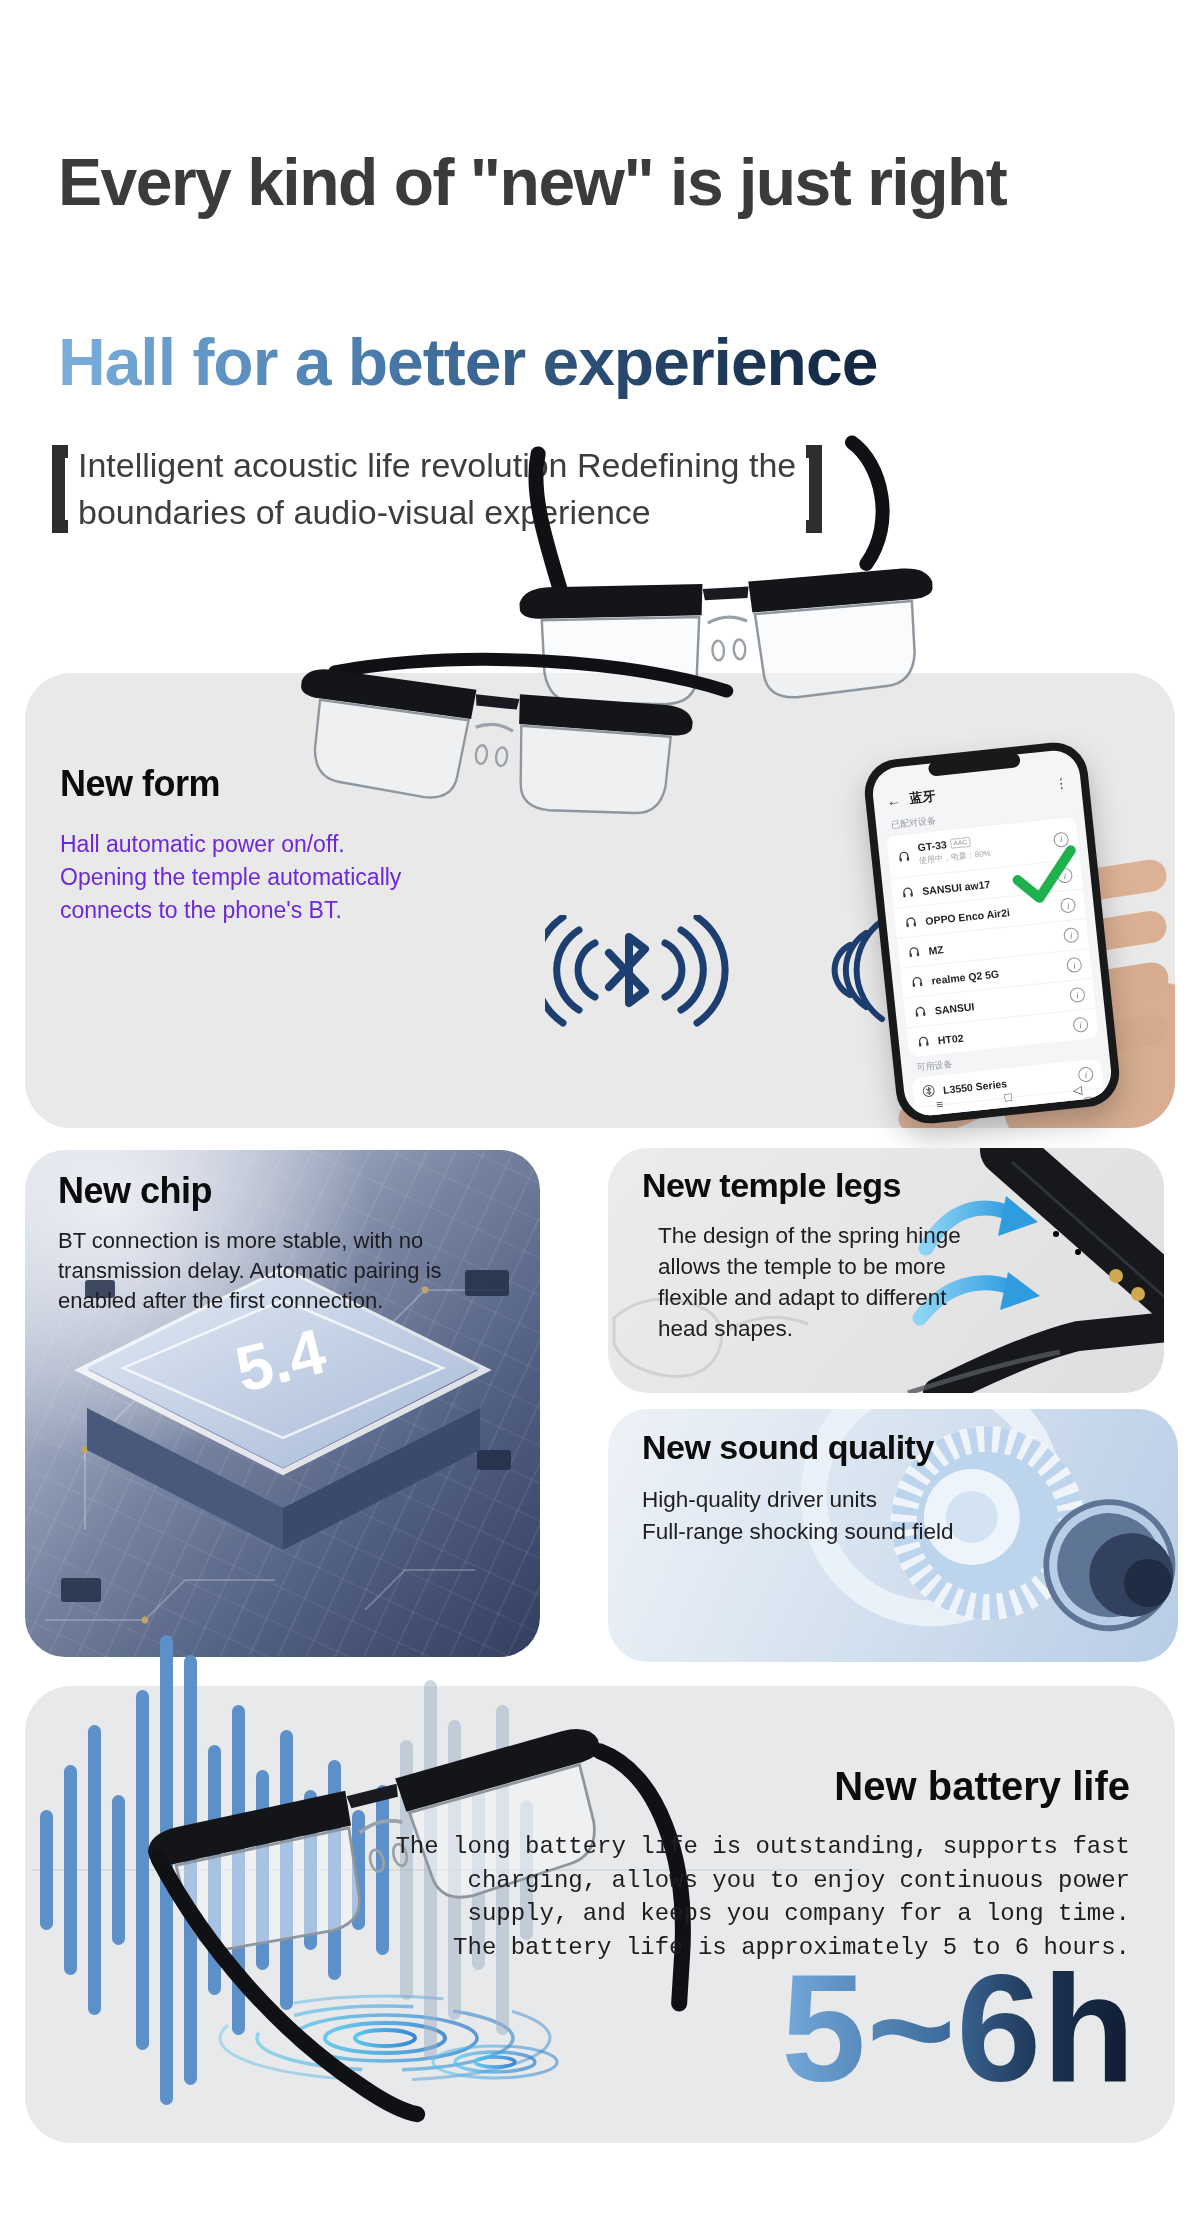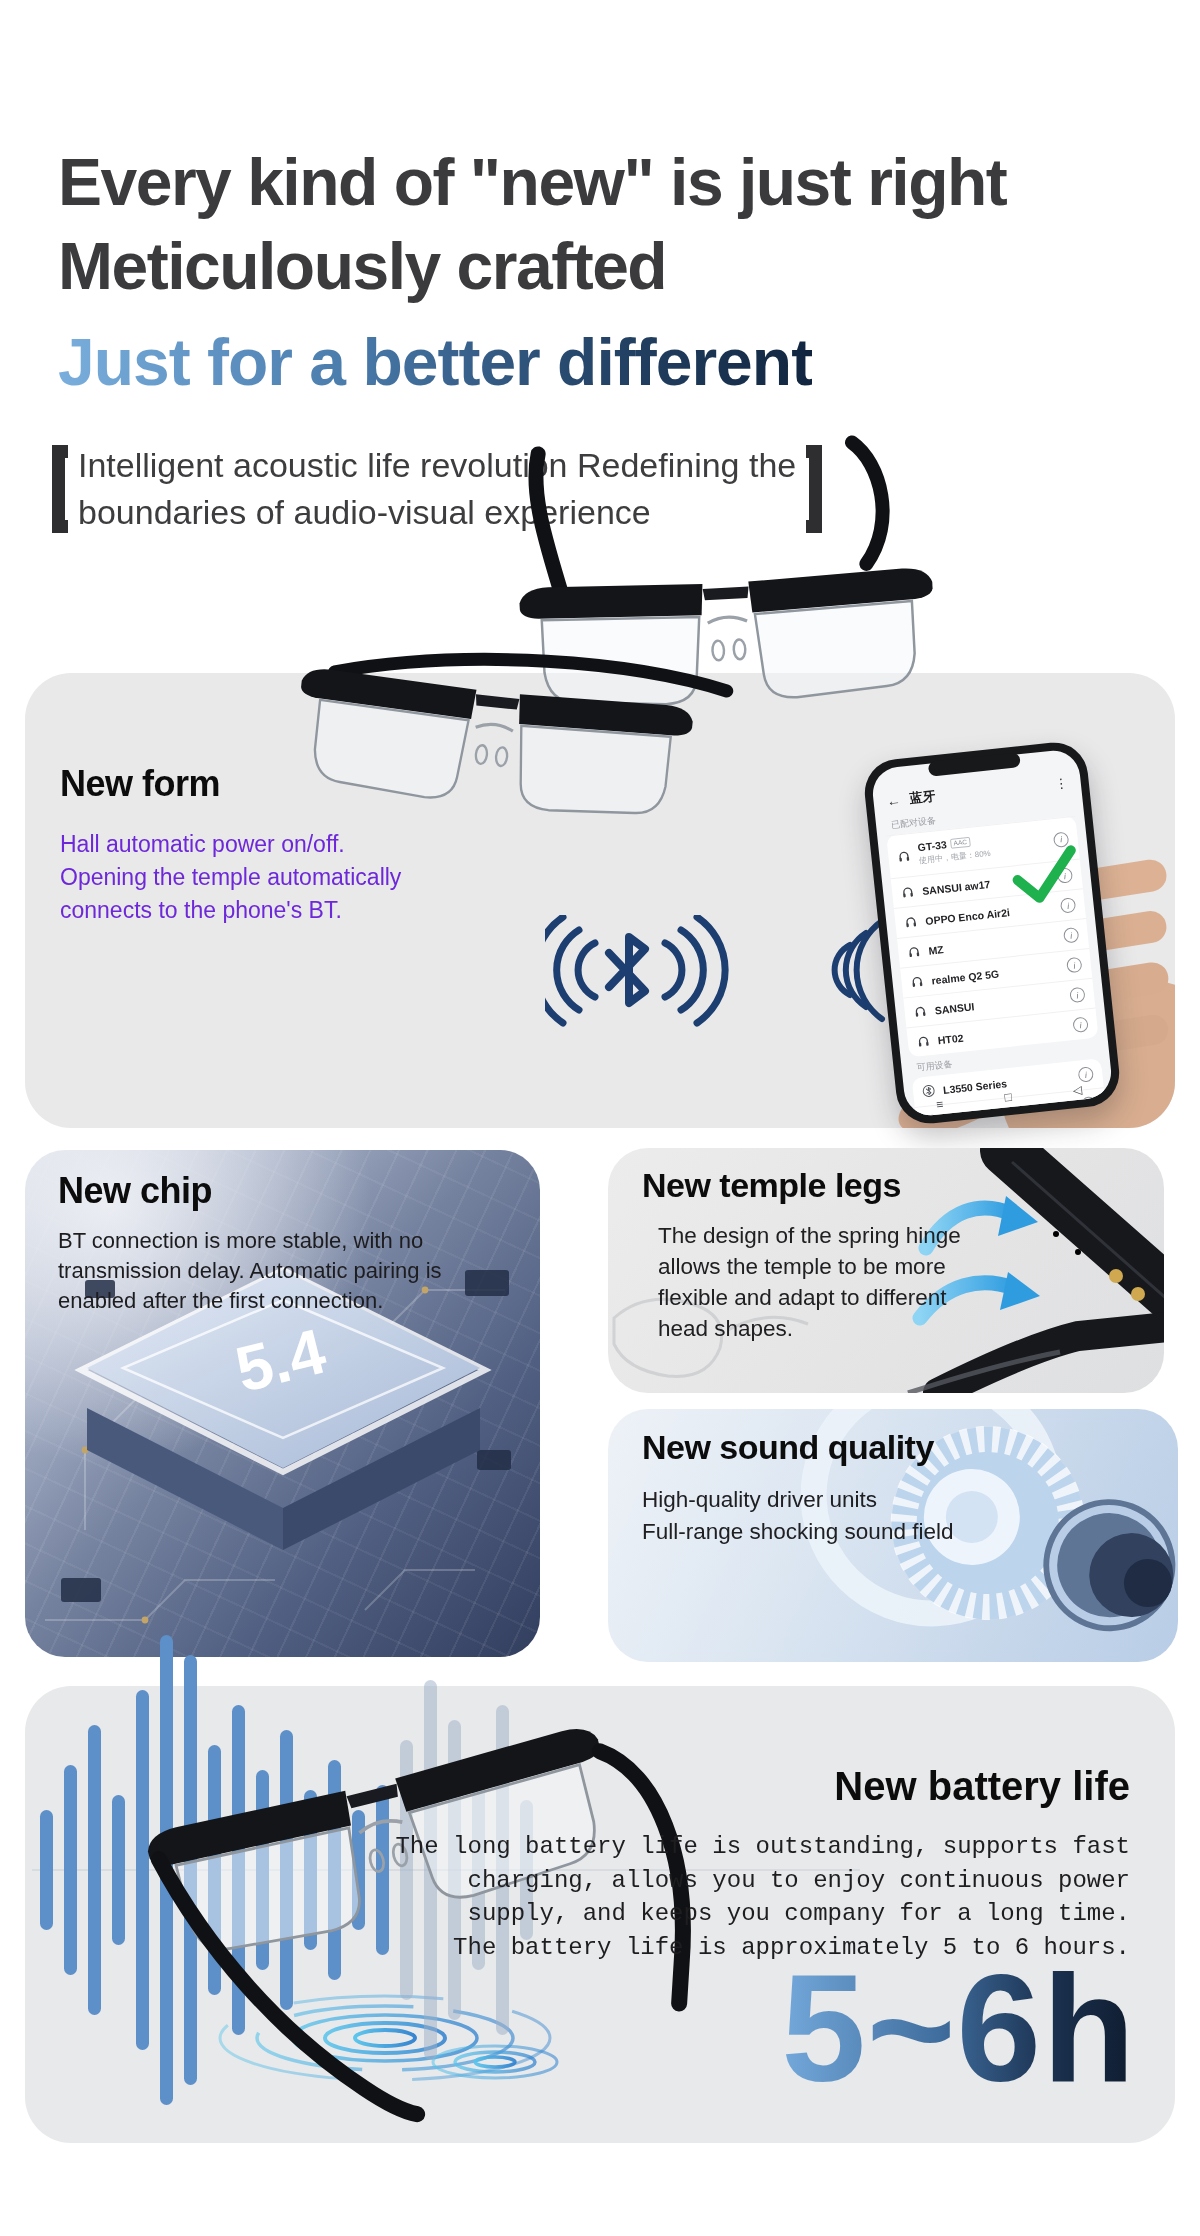--- a/index.html
+++ b/index.html
@@ -103,25 +103,24 @@
       </linearGradient>
       <linearGradient id="arrowG" x1="0" y1="0" x2="1" y2="0">
         <stop offset="0" stop-color="#8ed4f4"></stop>
           <stop offset="1" stop-color="#2f9ce0"></stop>
       </linearGradient>
     </defs>
   </svg>
 
   <div class="abs h1">
     <div>Every kind of "new" is just right</div>
-    <div>Meticulously crafted</div>
   </div>
 
   <div class="abs h2">
-    <span class="grad-blue">Just for a better different</span>
+    <span class="grad-blue">Hall for a better experience</span>
   </div>
 
   <div class="abs tagline">
     <span class="brk open"></span>
     <span class="tag-txt pre">Intelligent acoustic life revolution Redefining the
 boundaries of audio-visual experience</span>
     <span class="brk close"></span>
   </div>
 
   <div class="card card-form"></div>

